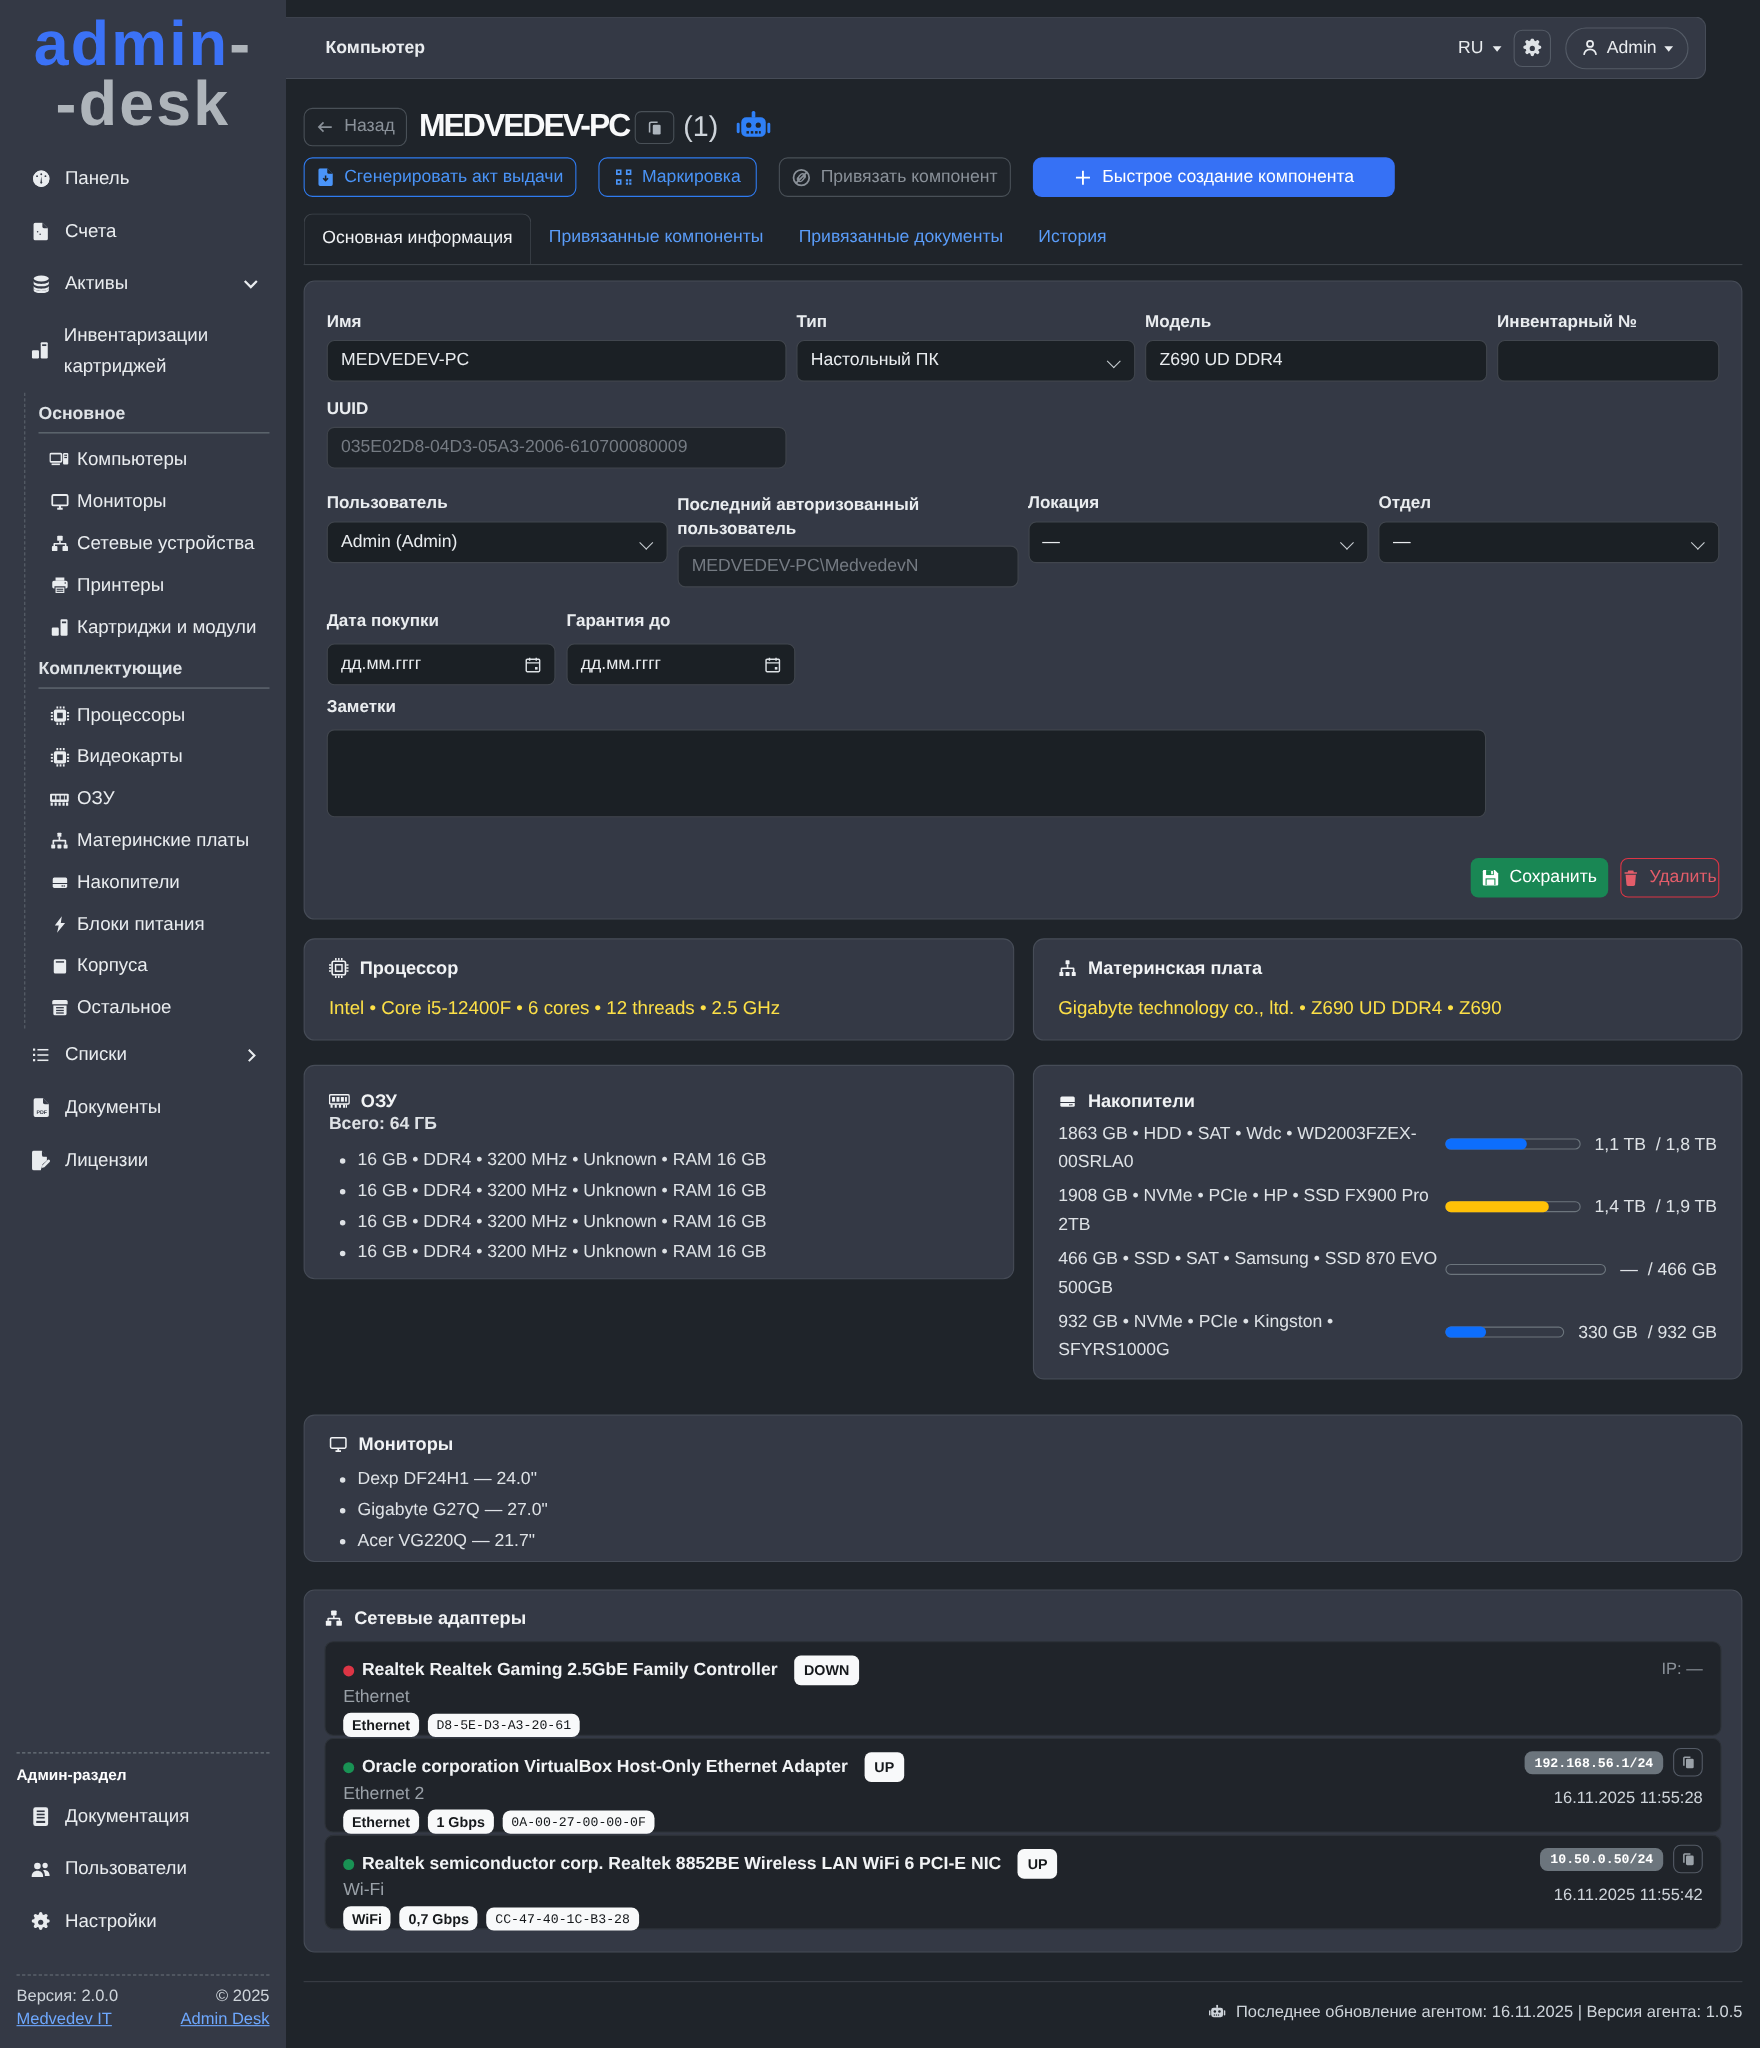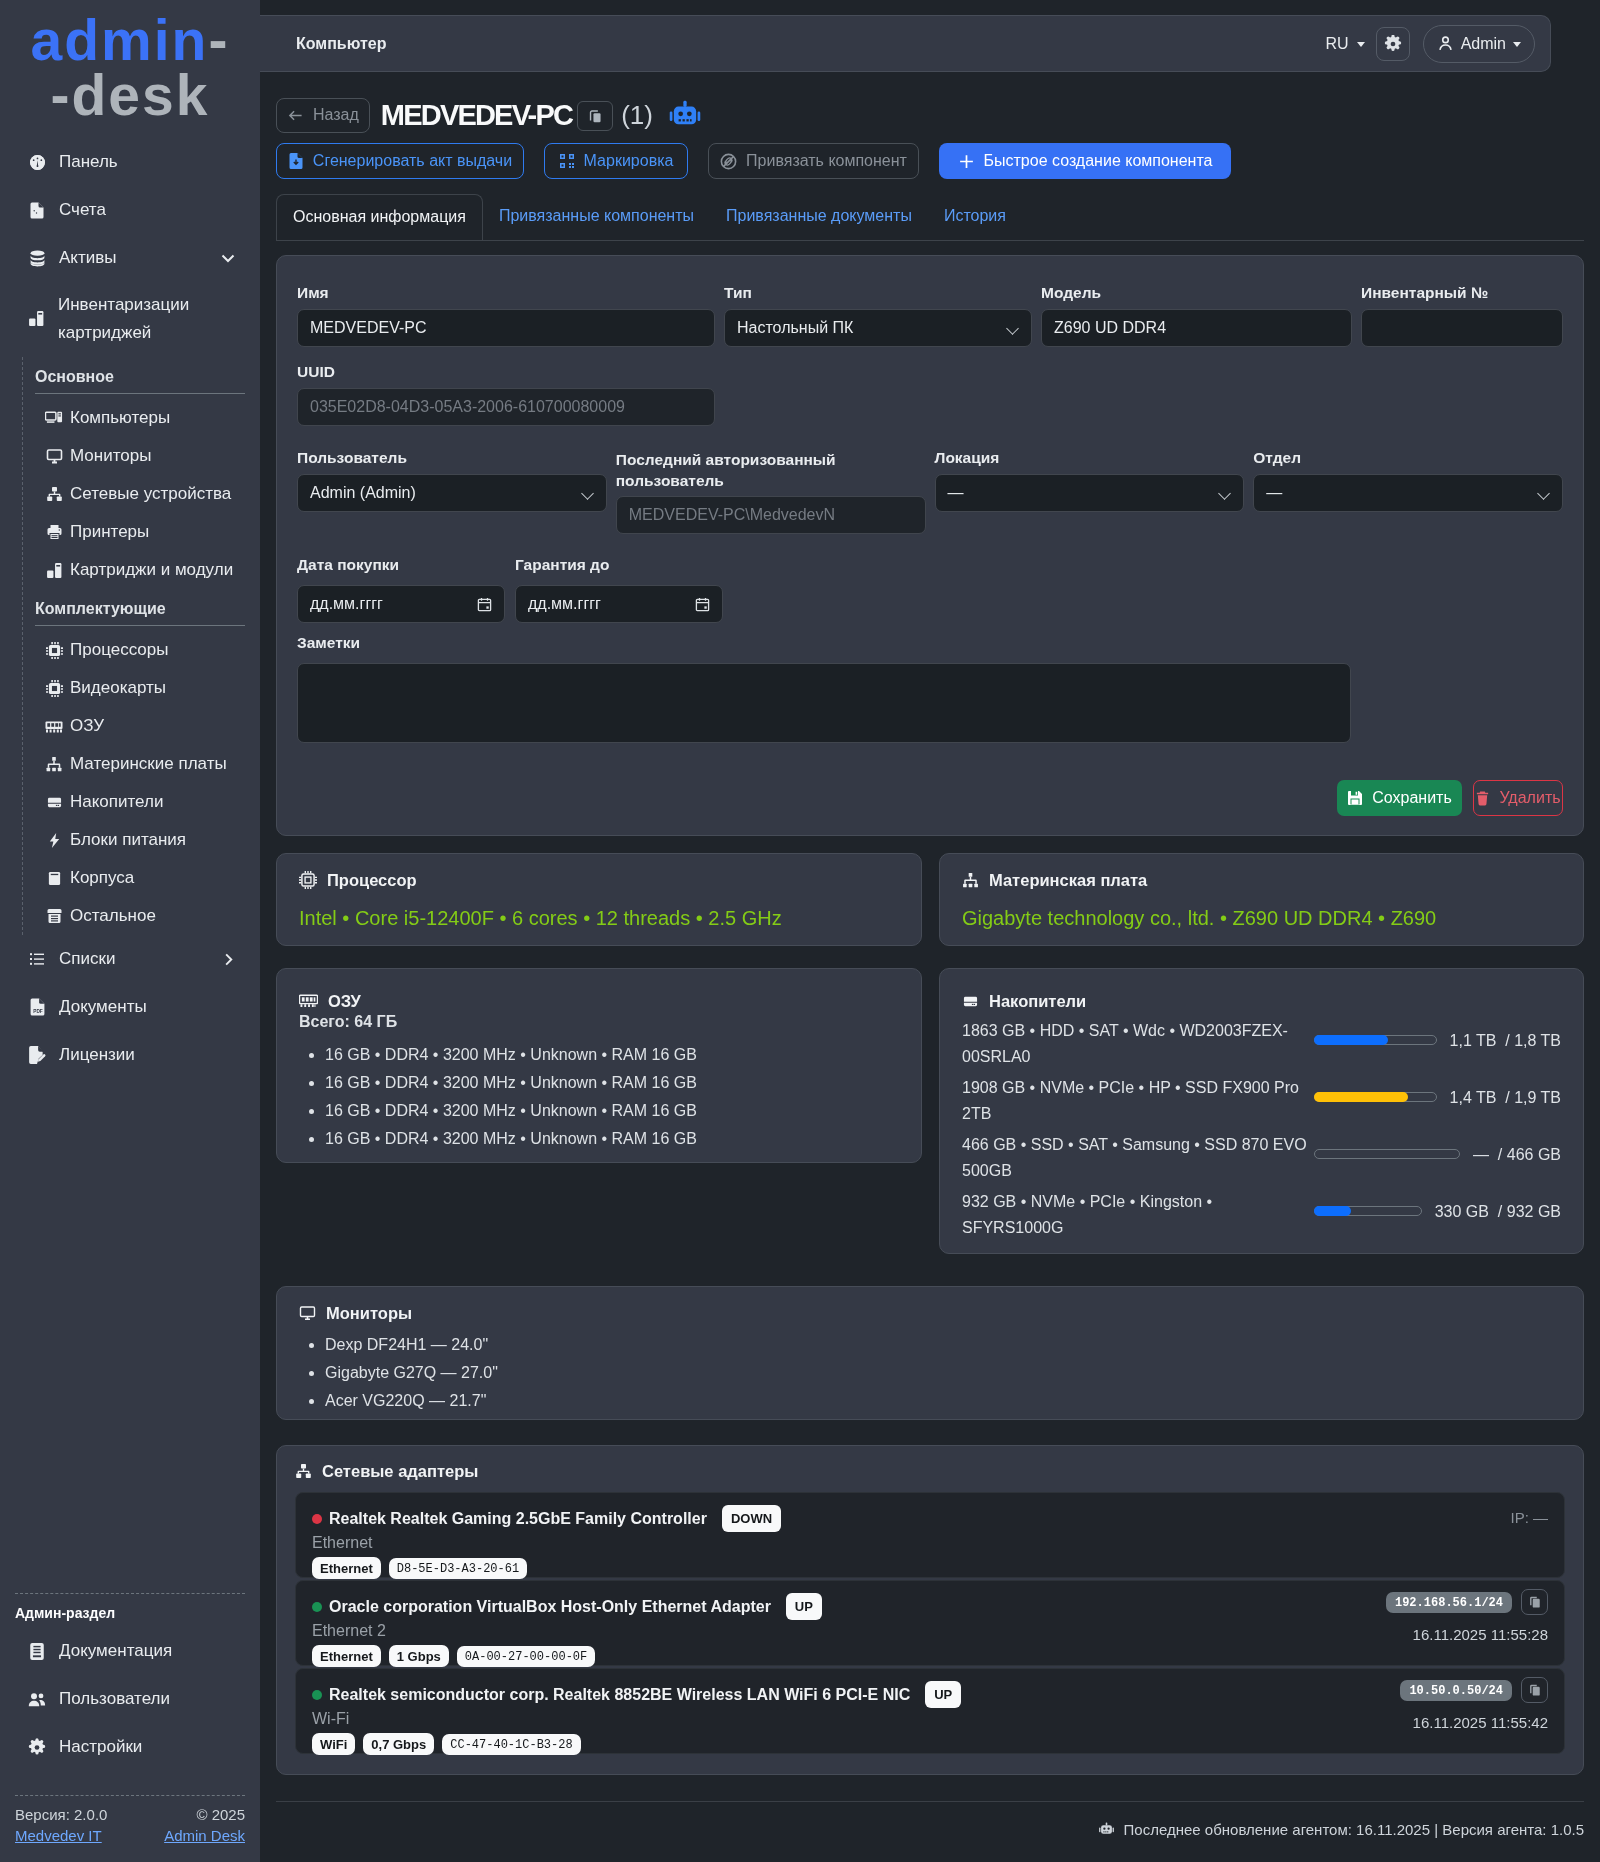--- a/index.html
+++ b/index.html
@@ -97,21 +97,21 @@
   .datein { display:flex; align-items:center; justify-content:space-between; }
   .ta { width:1054px; height:80px; background:#1b2025; border:1px solid #41464e; border-radius:7px; margin-top:2px; }
   .formbtns { position:absolute; right:20px; bottom:19px; display:flex; gap:11px; }
   .btn-green { background:#198754; color:#fff; border-radius:7px; }
   .btn-red { border:1px solid #dc3545; color:#e35d6a; border-radius:7px; }
   
   .hwrow { display:grid; grid-template-columns: 646px 645px; gap:17px; margin-top:17px; align-items:start; }
   .hwrow.r2 { margin-top:22px; }
   .hwcard { padding:15px 22px; height:93px; }
   .hwhead { display:flex; align-items:center; gap:10px; font-weight:bold; font-size:16.5px; color:#f1f3f5; padding-top:2px; line-height:18px; }
-  .hwbody { font-size:20px; color:#84cc16; margin-top:18px; }
+  .hwbody { font-size:17px; color:#fde047; margin-top:18px; }
   ul.dots { list-style:none; }
   ul.dots li { padding:0 0 0 26px; position:relative; line-height:28px; height:28px; }
   ul.dots li:before { content:""; position:absolute; left:10px; top:12px; width:5px; height:5px; border-radius:50%; background:#dee2e6; }
   
   .storwrap { margin-top:5px; }
   .stor { display:flex; align-items:center; height:57px; }
   .stor .nm { width:352px; line-height:26px; }
   .stor .bar { flex:1; height:10px; border:1px solid #6c757d; border-radius:5px; position:relative; margin-bottom:8px; }
   .stor .fill { position:absolute; left:-1px; top:-1px; height:10px; border-radius:5px; }
   .stor .use { white-space:nowrap; margin-left:13px; margin-bottom:6px; }
@@ -440,21 +440,21 @@
             <path d="M8 6.5v4.2M5.8 9l2.2 2.2L10.2 9" stroke="#1f242a" stroke-width="1.4" fill="none"></path>
           </svg>Сгенерировать акт выдачи</span>
       <span class="btn btn-ob" style="width:144px"><svg width="16" height="16" viewBox="0 0 16 16" fill="#4a94f8">
             <path d="M1 1h5v5H1V1zm1.5 1.5v2h2v-2h-2zM10 1h5v5h-5V1zm1.5 1.5v2h2v-2h-2zM1 10h5v5H1v-5zm1.5 1.5v2h2v-2h-2zM10 10h2v2h-2v-2zm3 0h2v2h-2v-2zm-3 3h2v2h-2v-2zm3 0h2v2h-2v-2z"></path>
           </svg>Маркировка</span>
       <span class="btn btn-od" style="width:211px"><svg width="17" height="17" viewBox="0 0 16 16" fill="none" stroke="#8a9199" stroke-width="1.5">
             <circle cx="8" cy="8" r="6.7"></circle>
             <path d="M3.2 12.8 12.8 3.2"></path>
             <path d="M6.2 9.8a2.3 2.3 0 0 1 0-3.2l1.5-1.5a2.3 2.3 0 0 1 3.2 3.2M9.8 6.2a2.3 2.3 0 0 1 0 3.2l-1.5 1.5a2.3 2.3 0 0 1-3.2-3.2" stroke-width="1.2"></path>
           </svg>Привязать компонент</span>
-      <span class="btn btn-blue" style="width:292px"><svg width="17" height="17" viewBox="0 0 16 16" fill="#fff">
+      <span class="btn btn-blue" style="width:329px"><svg width="17" height="17" viewBox="0 0 16 16" fill="#fff">
             <path d="M7.2 2h1.6v5.2H14v1.6H8.8V14H7.2V8.8H2V7.2h5.2V2z"></path>
           </svg>Быстрое создание компонента</span>
     </div>
     <div class="tabs">
       <span class="tab active">Основная информация</span>
       <span class="tab">Привязанные компоненты</span>
       <span class="tab">Привязанные документы</span>
       <span class="tab">История</span>
     </div>
     <div class="card formcard">

